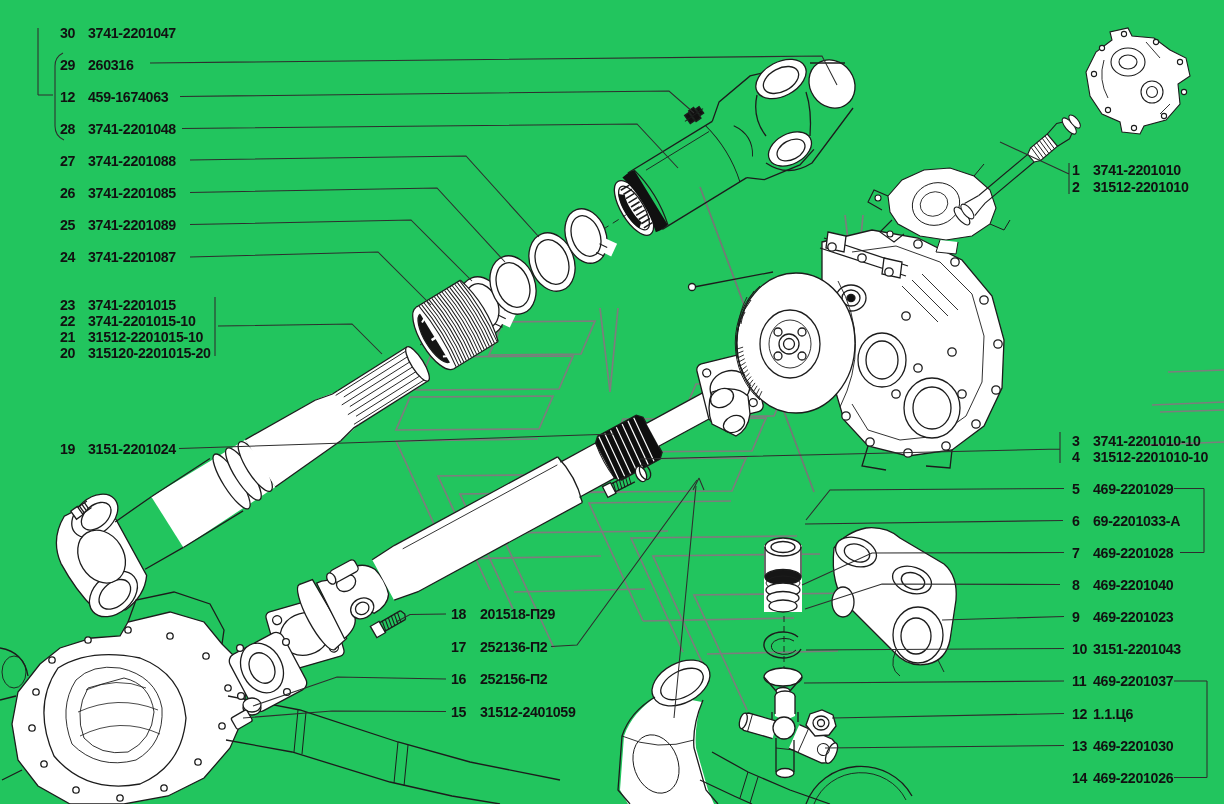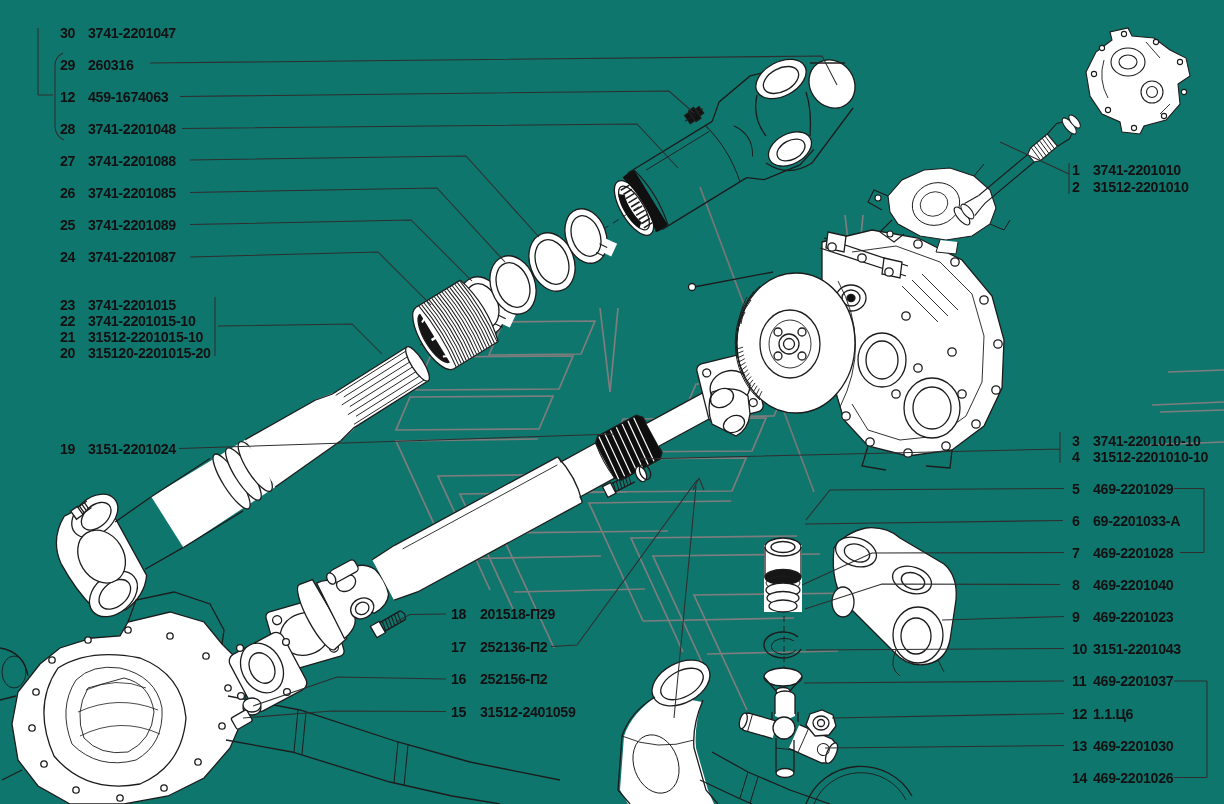--- a/index.html
+++ b/index.html
@@ -1,14 +1,14 @@
 <!DOCTYPE html>
 <html><head><meta charset="utf-8"><style>
 html,body{margin:0;padding:0;background:#ffffff;}
-#page{position:relative;width:1224px;height:804px;background:#0f766e;overflow:hidden;}
+#page{position:relative;width:1224px;height:804px;background:#22c55e;overflow:hidden;}
 </style></head><body>
 <div id="page">
 <svg width="1224" height="804" viewBox="0 0 1224 804">
 <g stroke="#7d7d7d" stroke-width="1.7" fill="none" stroke-linejoin="miter">
         <path d="M503,322 L595,321 L581,354 L489,355 Z"></path>
         <path d="M430,357 L573,356 L559,389 L416,390 Z"></path>
         <path d="M410,397 L553,396 L539,429 L396,430 Z"></path>
         <path d="M538,439 L396,441 L450,559"></path>
         <path d="M604,474 L438,476 L490,590"></path>
         <path d="M627,492 L460,494 L513,609"></path>

